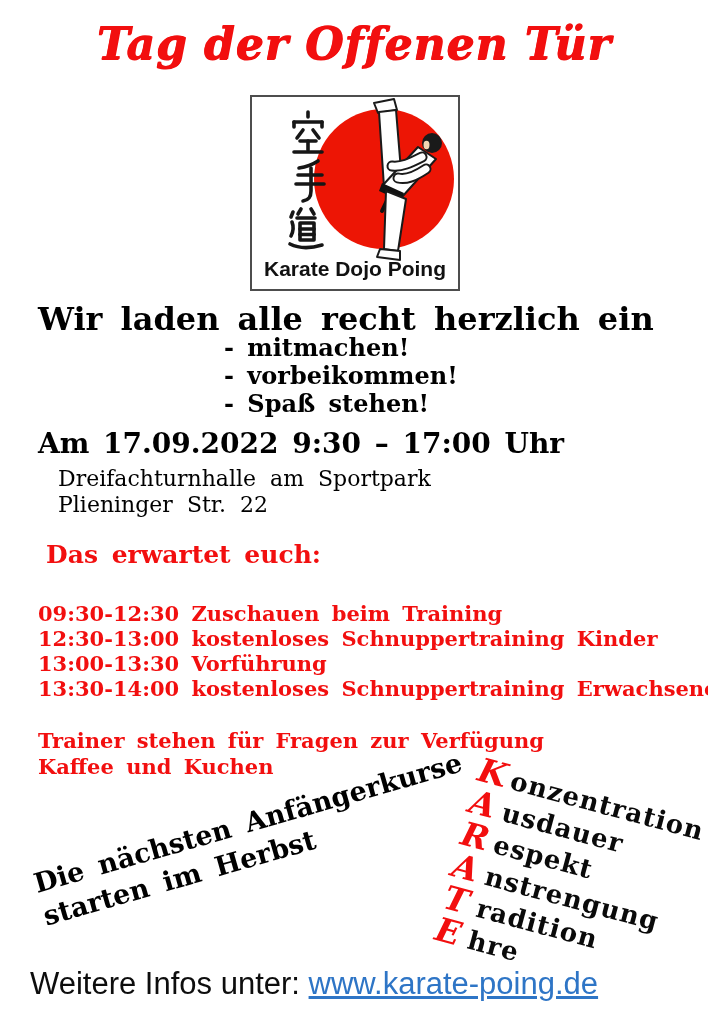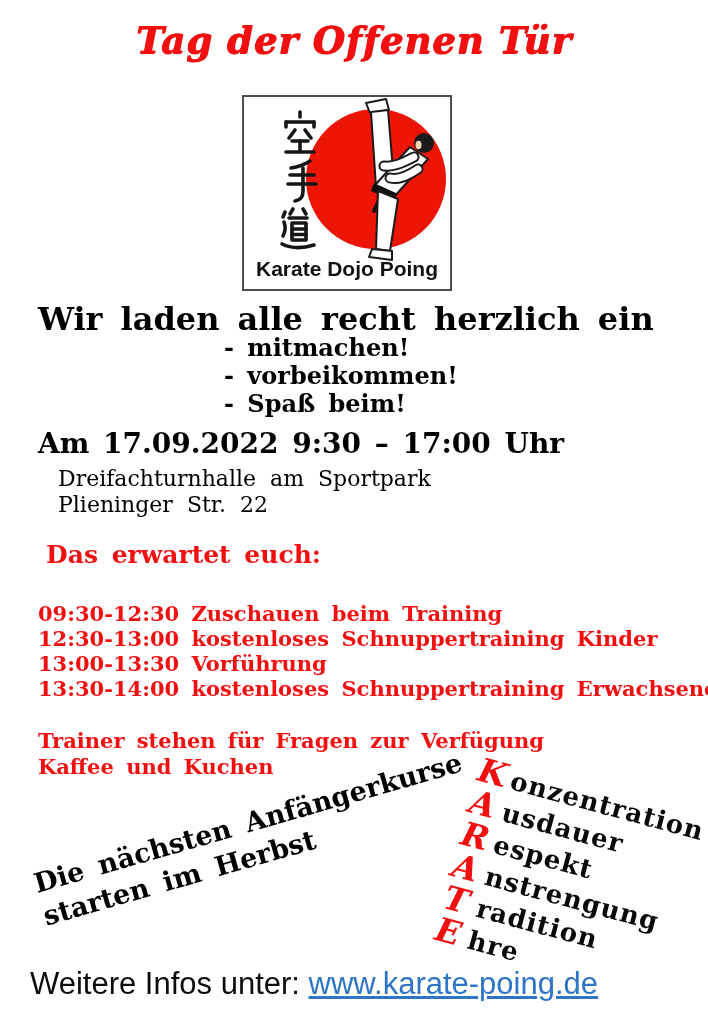--- a/index.html
+++ b/index.html
@@ -6,29 +6,29 @@
   .page{
     position:relative;width:708px;height:1024px;background:#ffffff;
     overflow:hidden;font-family:"DejaVu Serif","Liberation Serif",serif;
     color:#000;
   }
   .abs{position:absolute;}
 
   
   .title{
     left:0;top:18px;width:708px;text-align:center;
-    font-size:37px;font-weight:bold;font-style:italic;
+    font-size:44px;font-weight:bold;font-style:italic;
     color:var(--red);letter-spacing:1px;
     text-shadow:1px 0 0 var(--red), 0 1px 0 var(--red);
     white-space:nowrap;
   }
 
   
   .logo-box{
-    left:242px;top:95px;width:210px;height:196px;
+    left:250px;top:95px;width:210px;height:196px;
     border:2px solid #4d4d4d;background:#fff;box-sizing:border-box;
   }
   .logo-box svg{position:absolute;left:0;top:0;}
   .logo-circle{fill:var(--logo-red);}
   .kanji-stroke{stroke:#161616;stroke-width:3.6;fill:none;stroke-linecap:round;stroke-linejoin:round;}
   .gi{fill:#ffffff;stroke:#1a1a1a;stroke-width:2;stroke-linejoin:round;}
   .logo-label{
     left:0;bottom:8px;width:100%;text-align:center;
     font-family:"Liberation Sans","DejaVu Sans",sans-serif;
     font-weight:bold;font-size:21px;color:#111;
@@ -127,21 +127,21 @@
         <path class="gi" d="M128 152 L148 154 L148 163 L125 160 Z"></path>
       </g>
     </svg>
     <div class="abs logo-label">Karate Dojo Poing</div>
   </div>
 
   <div class="abs invite">Wir laden alle recht herzlich ein</div>
   <div class="abs bullets">
     <div>- mitmachen!</div>
     <div>- vorbeikommen!</div>
-    <div>- Spaß beim!</div>
+    <div>- Spaß stehen!</div>
   </div>
 
   <div class="abs datetime">Am 17.09.2022 9:30 – 17:00 Uhr</div>
   <div class="abs addr">
     <div>Dreifachturnhalle am Sportpark</div>
     <div>Plieninger Str. 22</div>
   </div>
 
   <div class="abs program-h">Das erwartet euch:</div>
   <div class="abs schedule">

